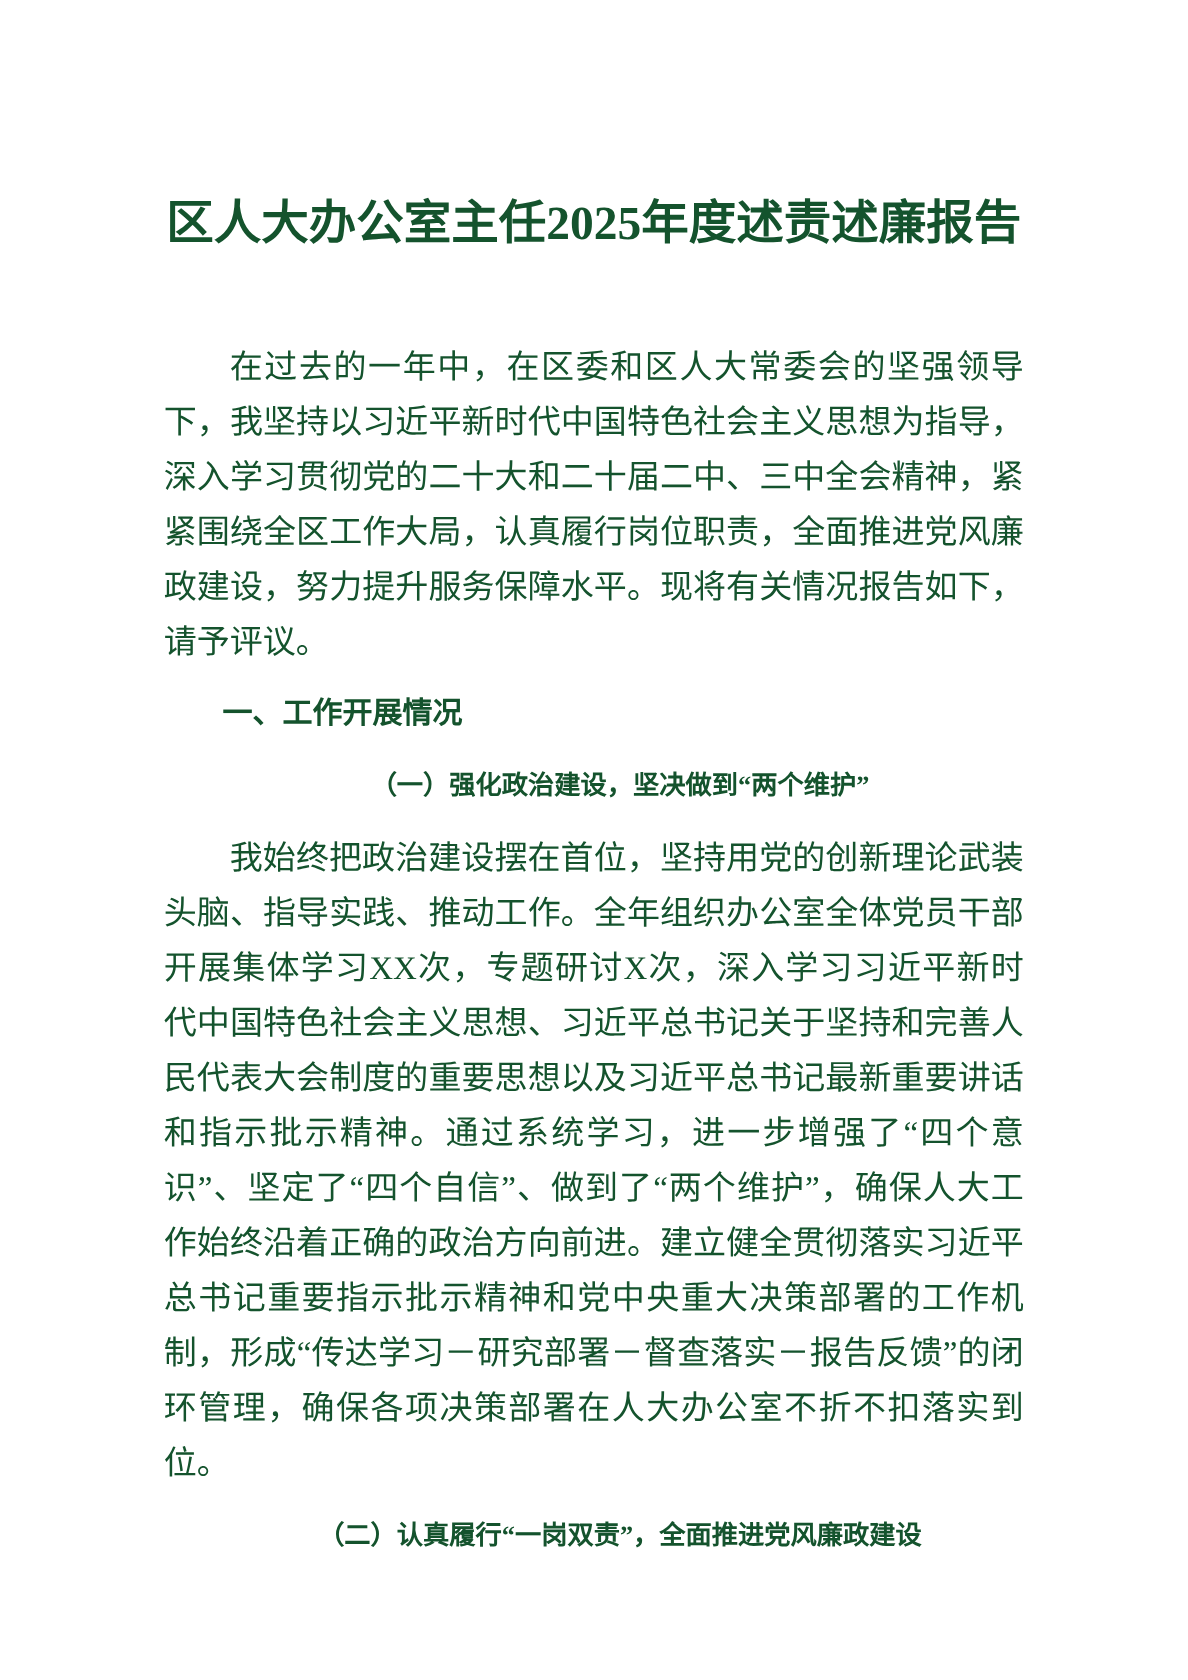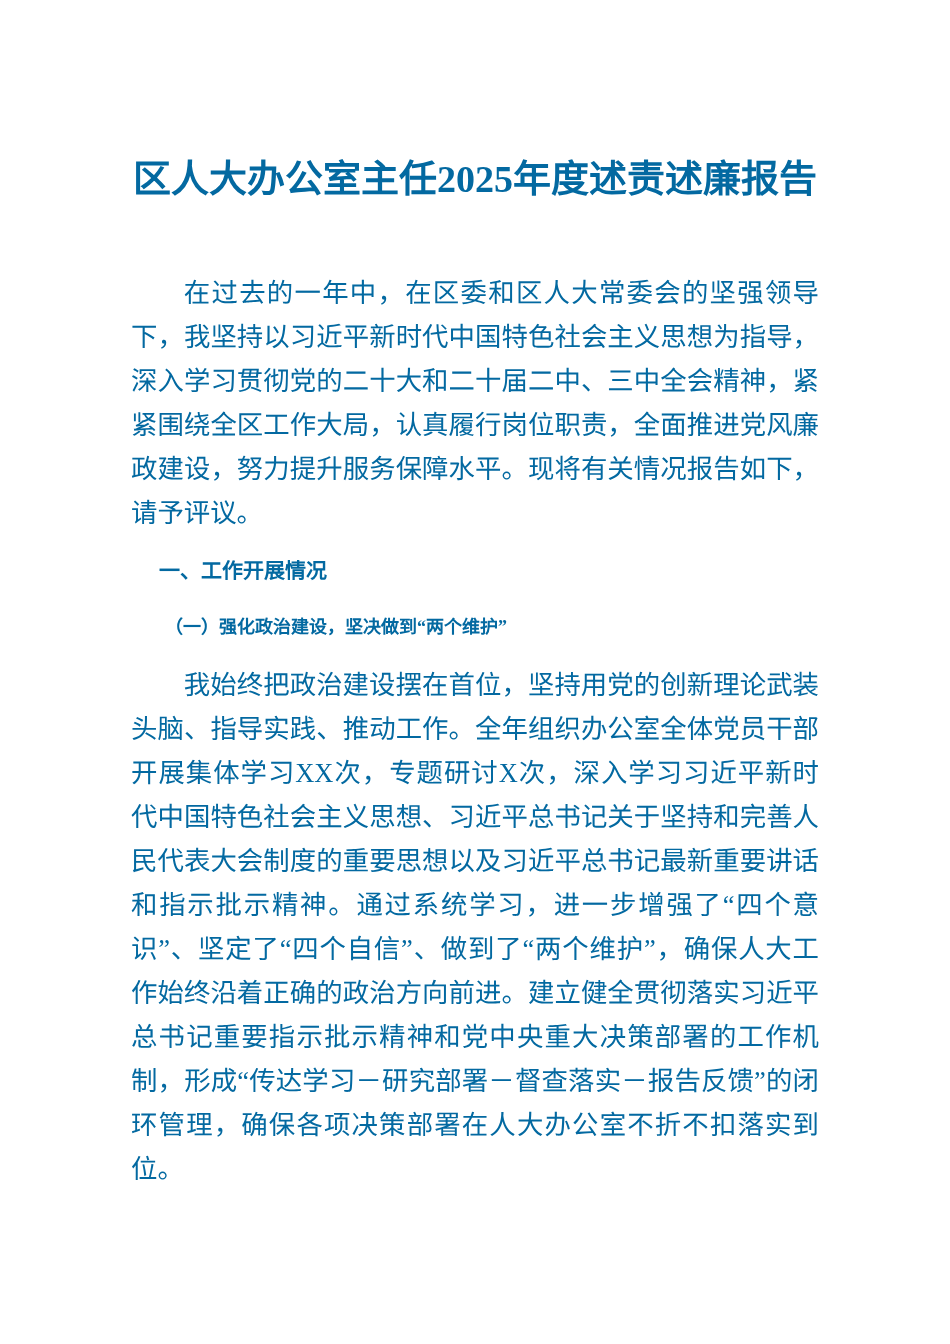--- a/index.html
+++ b/index.html
@@ -8,21 +8,21 @@
     background: #ffffff;
   }
   .page {
     position: relative;
     width: 950px;
     height: 1344px;
     margin: 0 auto;
     background: #ffffff;
     box-sizing: border-box;
     padding: 152px 117px 0 117px;
-    color: #0369a1;
+    color: #14532d;
     overflow: hidden;
   }
   .doc-title {
     font-family: "Liberation Serif", "DejaVu Serif", serif;
     font-size: 38px;
     font-weight: 700;
     line-height: 55px;
     text-align: center;
     margin: 0 0 64px 0;
     white-space: nowrap;
@@ -31,45 +31,47 @@
     font-family: "Liberation Serif", "DejaVu Serif", serif;
     font-size: 26.4px;
     line-height: 44px;
     text-align: justify;
     text-indent: 2em;
     margin: 14px;
     word-break: break-all;
   }
   .heading-l1 {
     font-family: "Liberation Sans", "DejaVu Sans", sans-serif;
+    font-size: 24px;
+    font-weight: 700;
+    line-height: 44px;
+    text-indent: 2em;
+    margin: 13px;
+  }
+  .heading-l2 {
+    font-family: "Liberation Serif", "DejaVu Serif", serif;
     font-size: 21px;
     font-weight: 700;
     line-height: 44px;
     text-indent: 2em;
-    margin: 0;
-  }
-  .heading-l2 {
-    font-family: "Liberation Serif", "DejaVu Serif", serif;
-    font-size: 18px;
-    font-weight: 700;
-    line-height: 44px;
-    text-indent: 2em;
     margin: 12px;
+    text-align: center;
   }
 </style>
 </head>
 <body>
 
 <div class="page">
 
   <h1 class="doc-title">区人大办公室主任2025年度述责述廉报告</h1>
 
   <p class="body-para">在过去的一年中，在区委和区人大常委会的坚强领导下，我坚持以习近平新时代中国特色社会主义思想为指导，深入学习贯彻党的二十大和二十届二中、三中全会精神，紧紧围绕全区工作大局，认真履行岗位职责，全面推进党风廉政建设，努力提升服务保障水平。现将有关情况报告如下，请予评议。</p>
 
   <h2 class="heading-l1">一、工作开展情况</h2>
 
   <h3 class="heading-l2">（一）强化政治建设，坚决做到“两个维护”</h3>
 
   <p class="body-para">我始终把政治建设摆在首位，坚持用党的创新理论武装头脑、指导实践、推动工作。全年组织办公室全体党员干部开展集体学习XX次，专题研讨X次，深入学习习近平新时代中国特色社会主义思想、习近平总书记关于坚持和完善人民代表大会制度的重要思想以及习近平总书记最新重要讲话和指示批示精神。通过系统学习，进一步增强了“四个意识”、坚定了“四个自信”、做到了“两个维护”，确保人大工作始终沿着正确的政治方向前进。建立健全贯彻落实习近平总书记重要指示批示精神和党中央重大决策部署的工作机制，形成“传达学习－研究部署－督查落实－报告反馈”的闭环管理，确保各项决策部署在人大办公室不折不扣落实到位。</p>
 
+  <h3 class="heading-l2">（二）认真履行“一岗双责”，全面推进党风廉政建设</h3>
 
 
 </div>
 
 </body></html>

